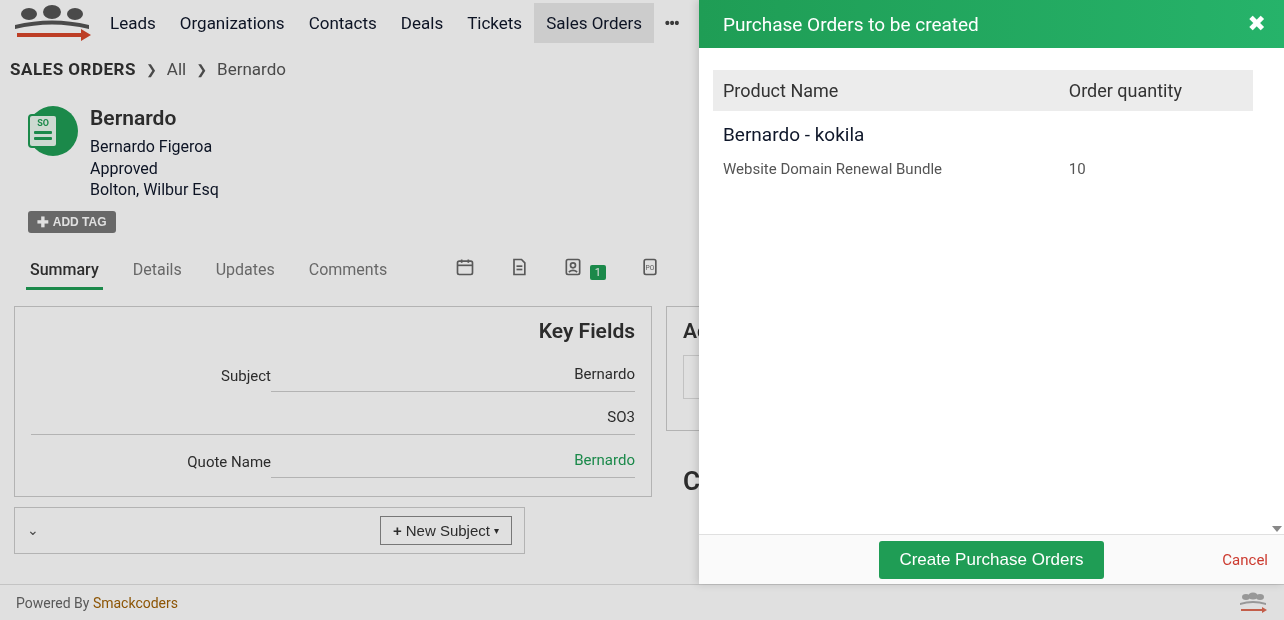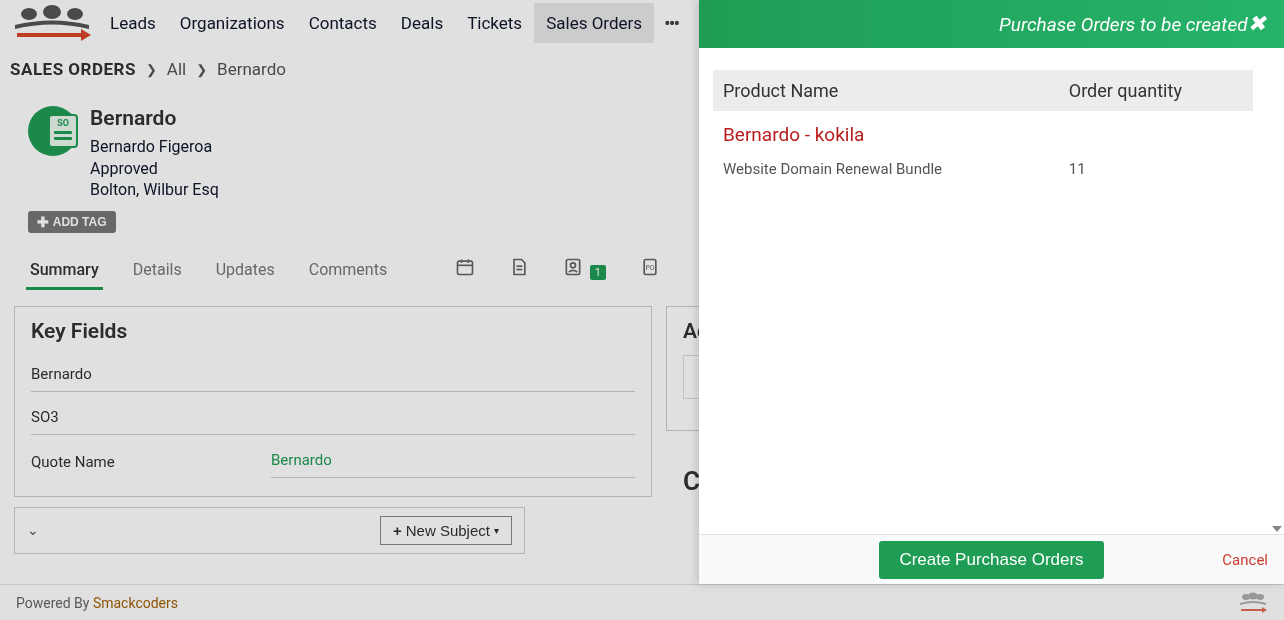--- a/index.html
+++ b/index.html
@@ -67,21 +67,21 @@
   .crumb { color: #555; }
 
   .record-header {
     display: flex;
     padding: 14px 10px 10px 28px;
   }
   .so-icon {
     width: 50px; height: 50px;
     border-radius: 50%;
     background: #1f9d55;
-    display: flex; align-items: center; justify-content: flex-end;
+    display: flex; align-items: center; justify-content: flex-start;
     margin-right: 12px;
     flex-shrink: 0;
   }
   .so-icon-inner {
     width: 30px; height: 34px;
     border-radius: 4px;
     background: #eaf7ee;
     border: 2px solid #1f9d55;
     position: relative;
   }
@@ -304,24 +304,23 @@
     display: flex;
     flex-direction: column;
     box-shadow: -2px 0 8px rgba(0,0,0,0.15);
   }
   .panel-header {
     height: 48px;
     background: linear-gradient(90deg, #1f9d55, #26b36a);
     color: #fff;
     display: flex;
     align-items: center;
-    justify-content: flex-end;
+    justify-content: space-between;
     padding: 0 18px 0 24px;
     font-size: 19px;
-    font-style: italic;
   }
   .panel-close {
     font-size: 22px;
     color: #fff;
     cursor: pointer;
     line-height: 1;
   }
   .panel-body {
     flex: 1;
     padding: 22px 14px 10px 14px;
@@ -337,21 +336,21 @@
     font-weight: 400;
     font-size: 18px;
     color: #333;
     padding: 10px 10px;
     background: #ececec;
     margin-left: 14px;
   }
   .panel-table thead th:first-child { width: 64%; }
   .panel-table tbody td {
     font-size: 17px;
-    color: #b91c1c;
+    color: #0f172a;
     padding: 12px 10px 6px;
   }
   .panel-row-sub td {
     font-size: 15px !important;
     color: #555 !important;
     padding-top: 8px !important;
     padding-bottom: 8px !important;
   }
   .panel-footer {
     border-top: 1px solid #e0e0e0;
@@ -479,23 +478,24 @@
   </div>
   <div class="tab-icon">
     <svg class="icon-svg" viewBox="0 0 24 24">
         <rect x="5" y="3" width="14" height="18" rx="2" fill="none" stroke="#666" stroke-width="2"></rect>
         <text x="12" y="15" font-size="8" text-anchor="middle" fill="#666">PO</text>
       </svg>
   </div>
 </div>
 
 <div class="content-row">
-  <div class="card" style="flex:1;">
+  <div class="card" style="flex:1;text-align:right;">
     <div class="card-title">Key Fields</div>
     <div class="kf-row">
+      <div class="kf-label">Subject</div>
       <div class="kf-value-wrap">
           <div class="kf-value">Bernardo</div>
         </div>
     </div>
     <div class="kf-row">
       <div class="kf-value-wrap">
           <div class="kf-value">SO3</div>
         </div>
     </div>
     <div class="kf-row">
@@ -552,21 +552,21 @@
           <th>Product Name</th>
           <th>Order quantity</th>
         </tr>
       </thead>
       <tbody>
         <tr>
           <td colspan="2" style="font-size:19px;">Bernardo - kokila</td>
         </tr>
         <tr class="panel-row-sub">
           <td>Website Domain Renewal Bundle</td>
-          <td>11</td>
+          <td>10</td>
         </tr>
       </tbody>
     </table>
     <div class="scroll-indicator"></div>
   </div>
   <div class="panel-footer">
     <button class="create-po-btn">Create Purchase Orders</button>
     <span class="cancel-link">Cancel</span>
   </div>
 </div>

